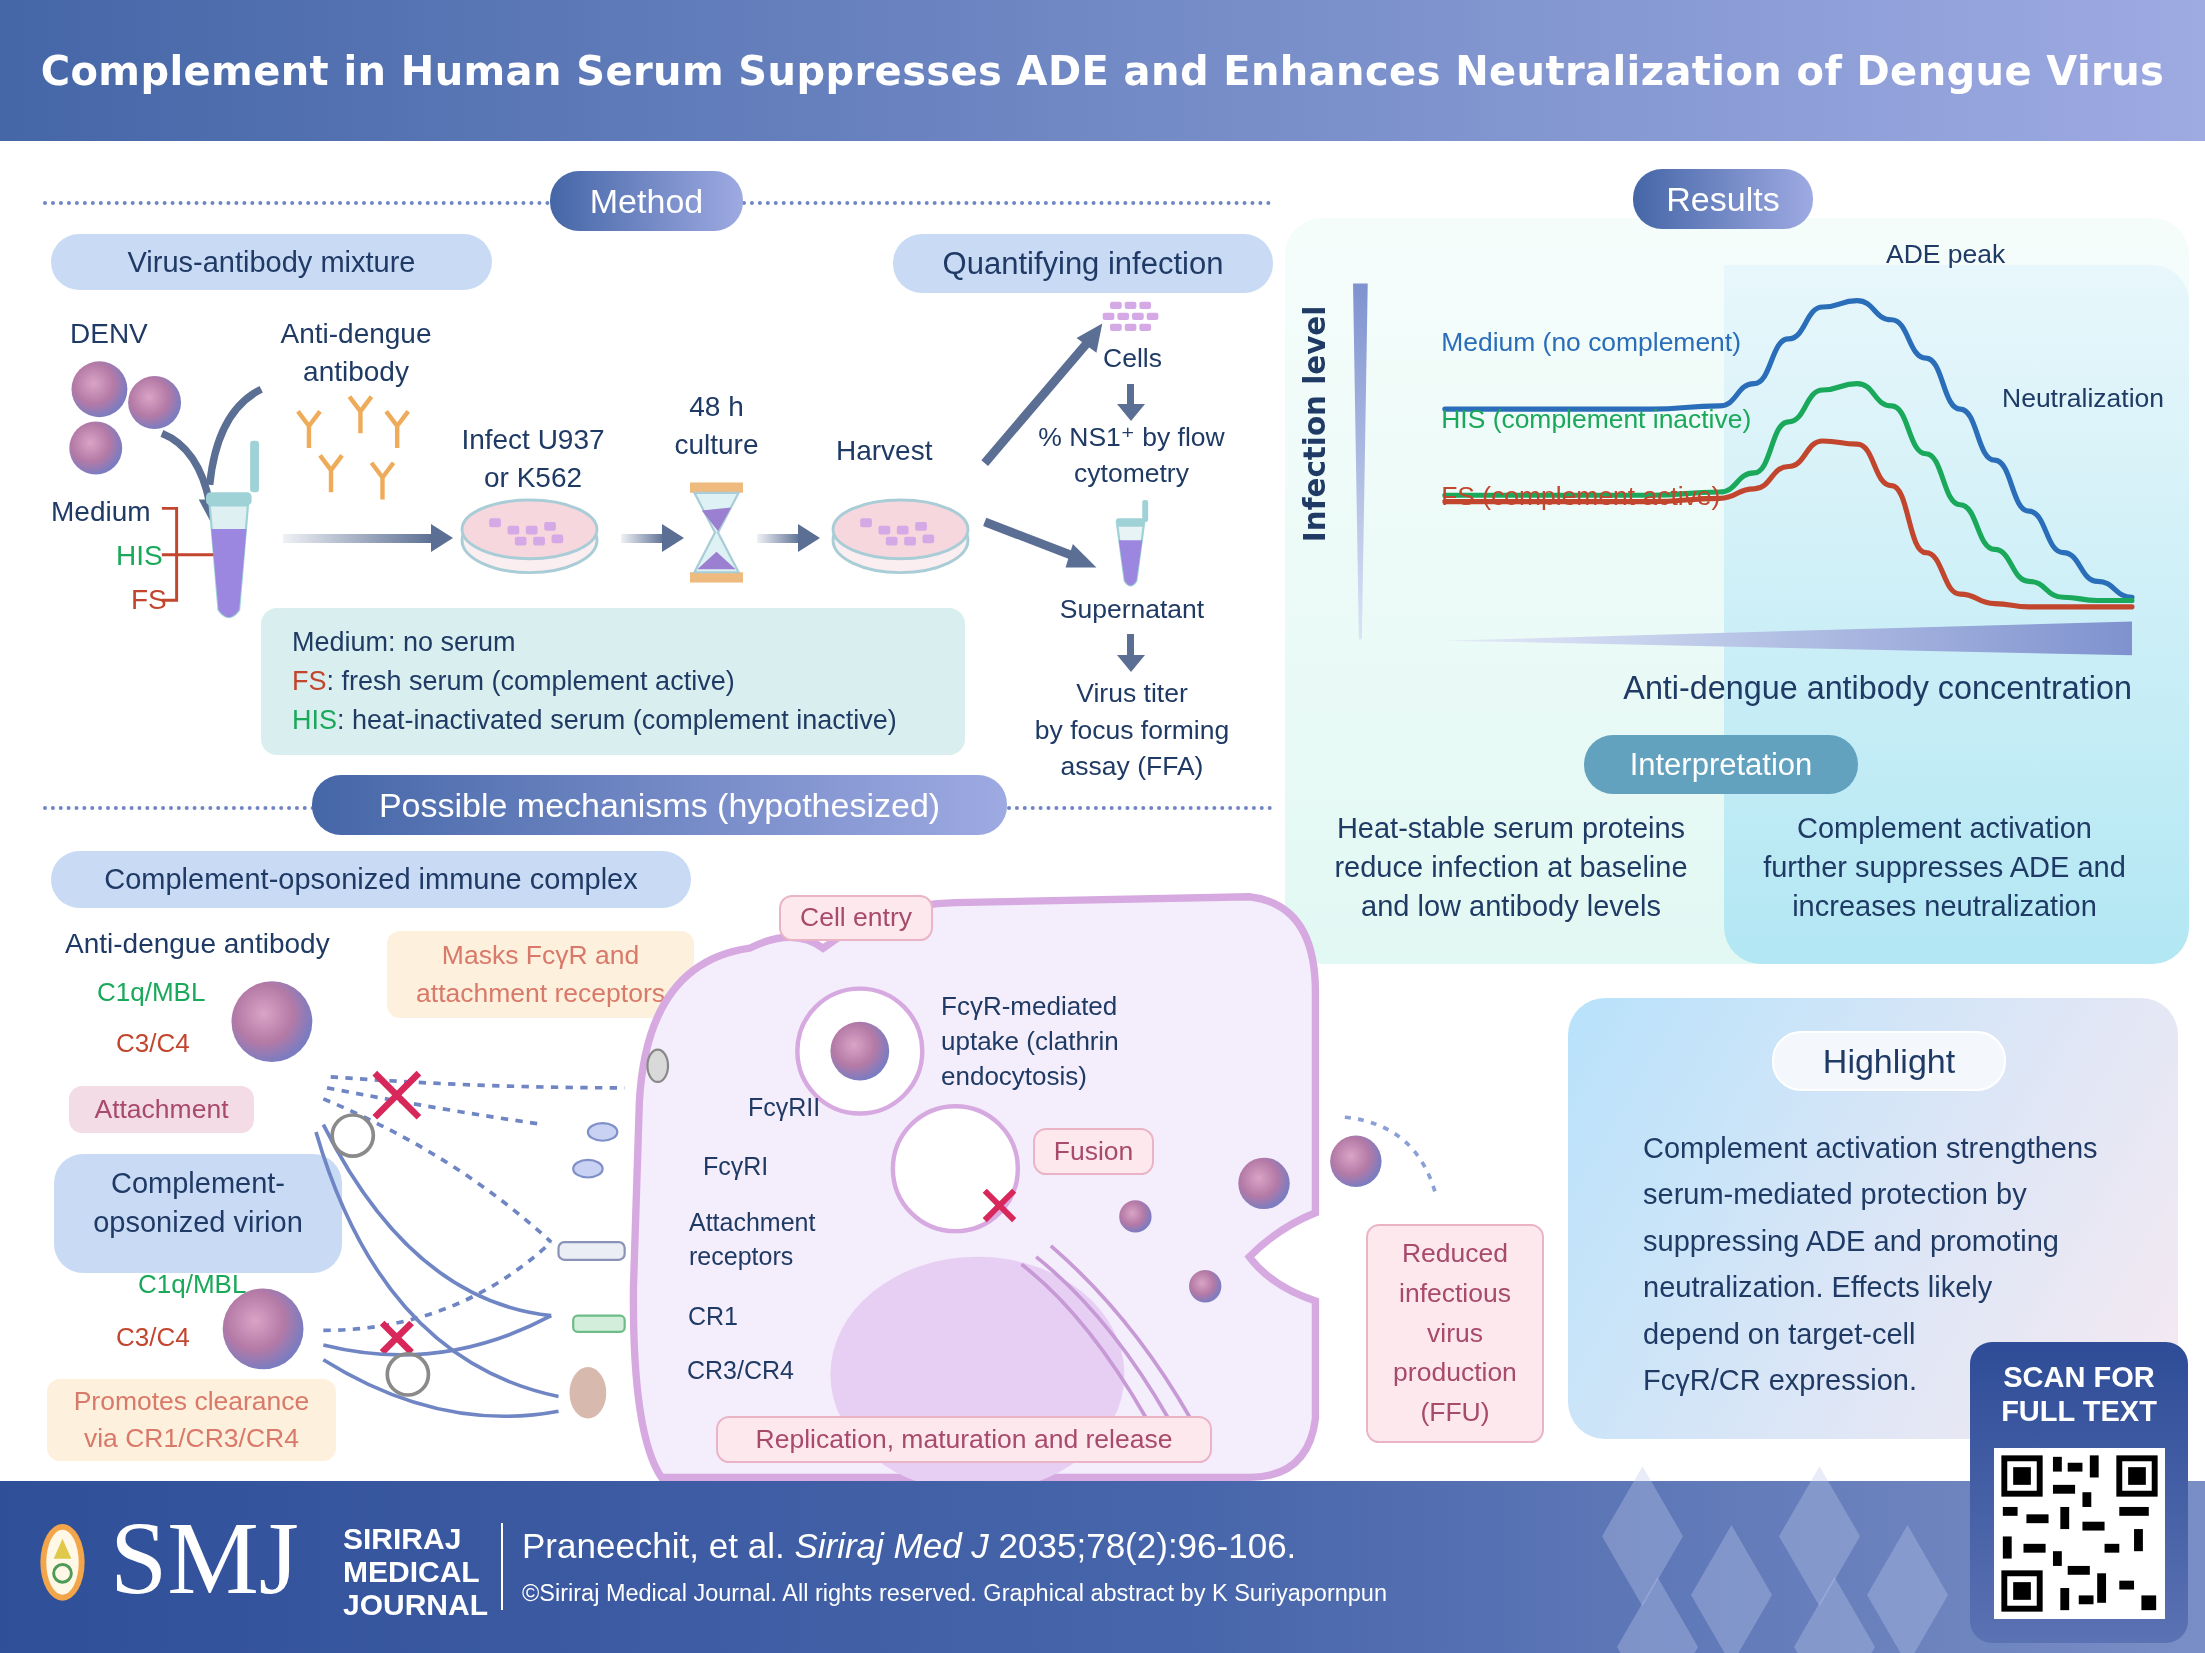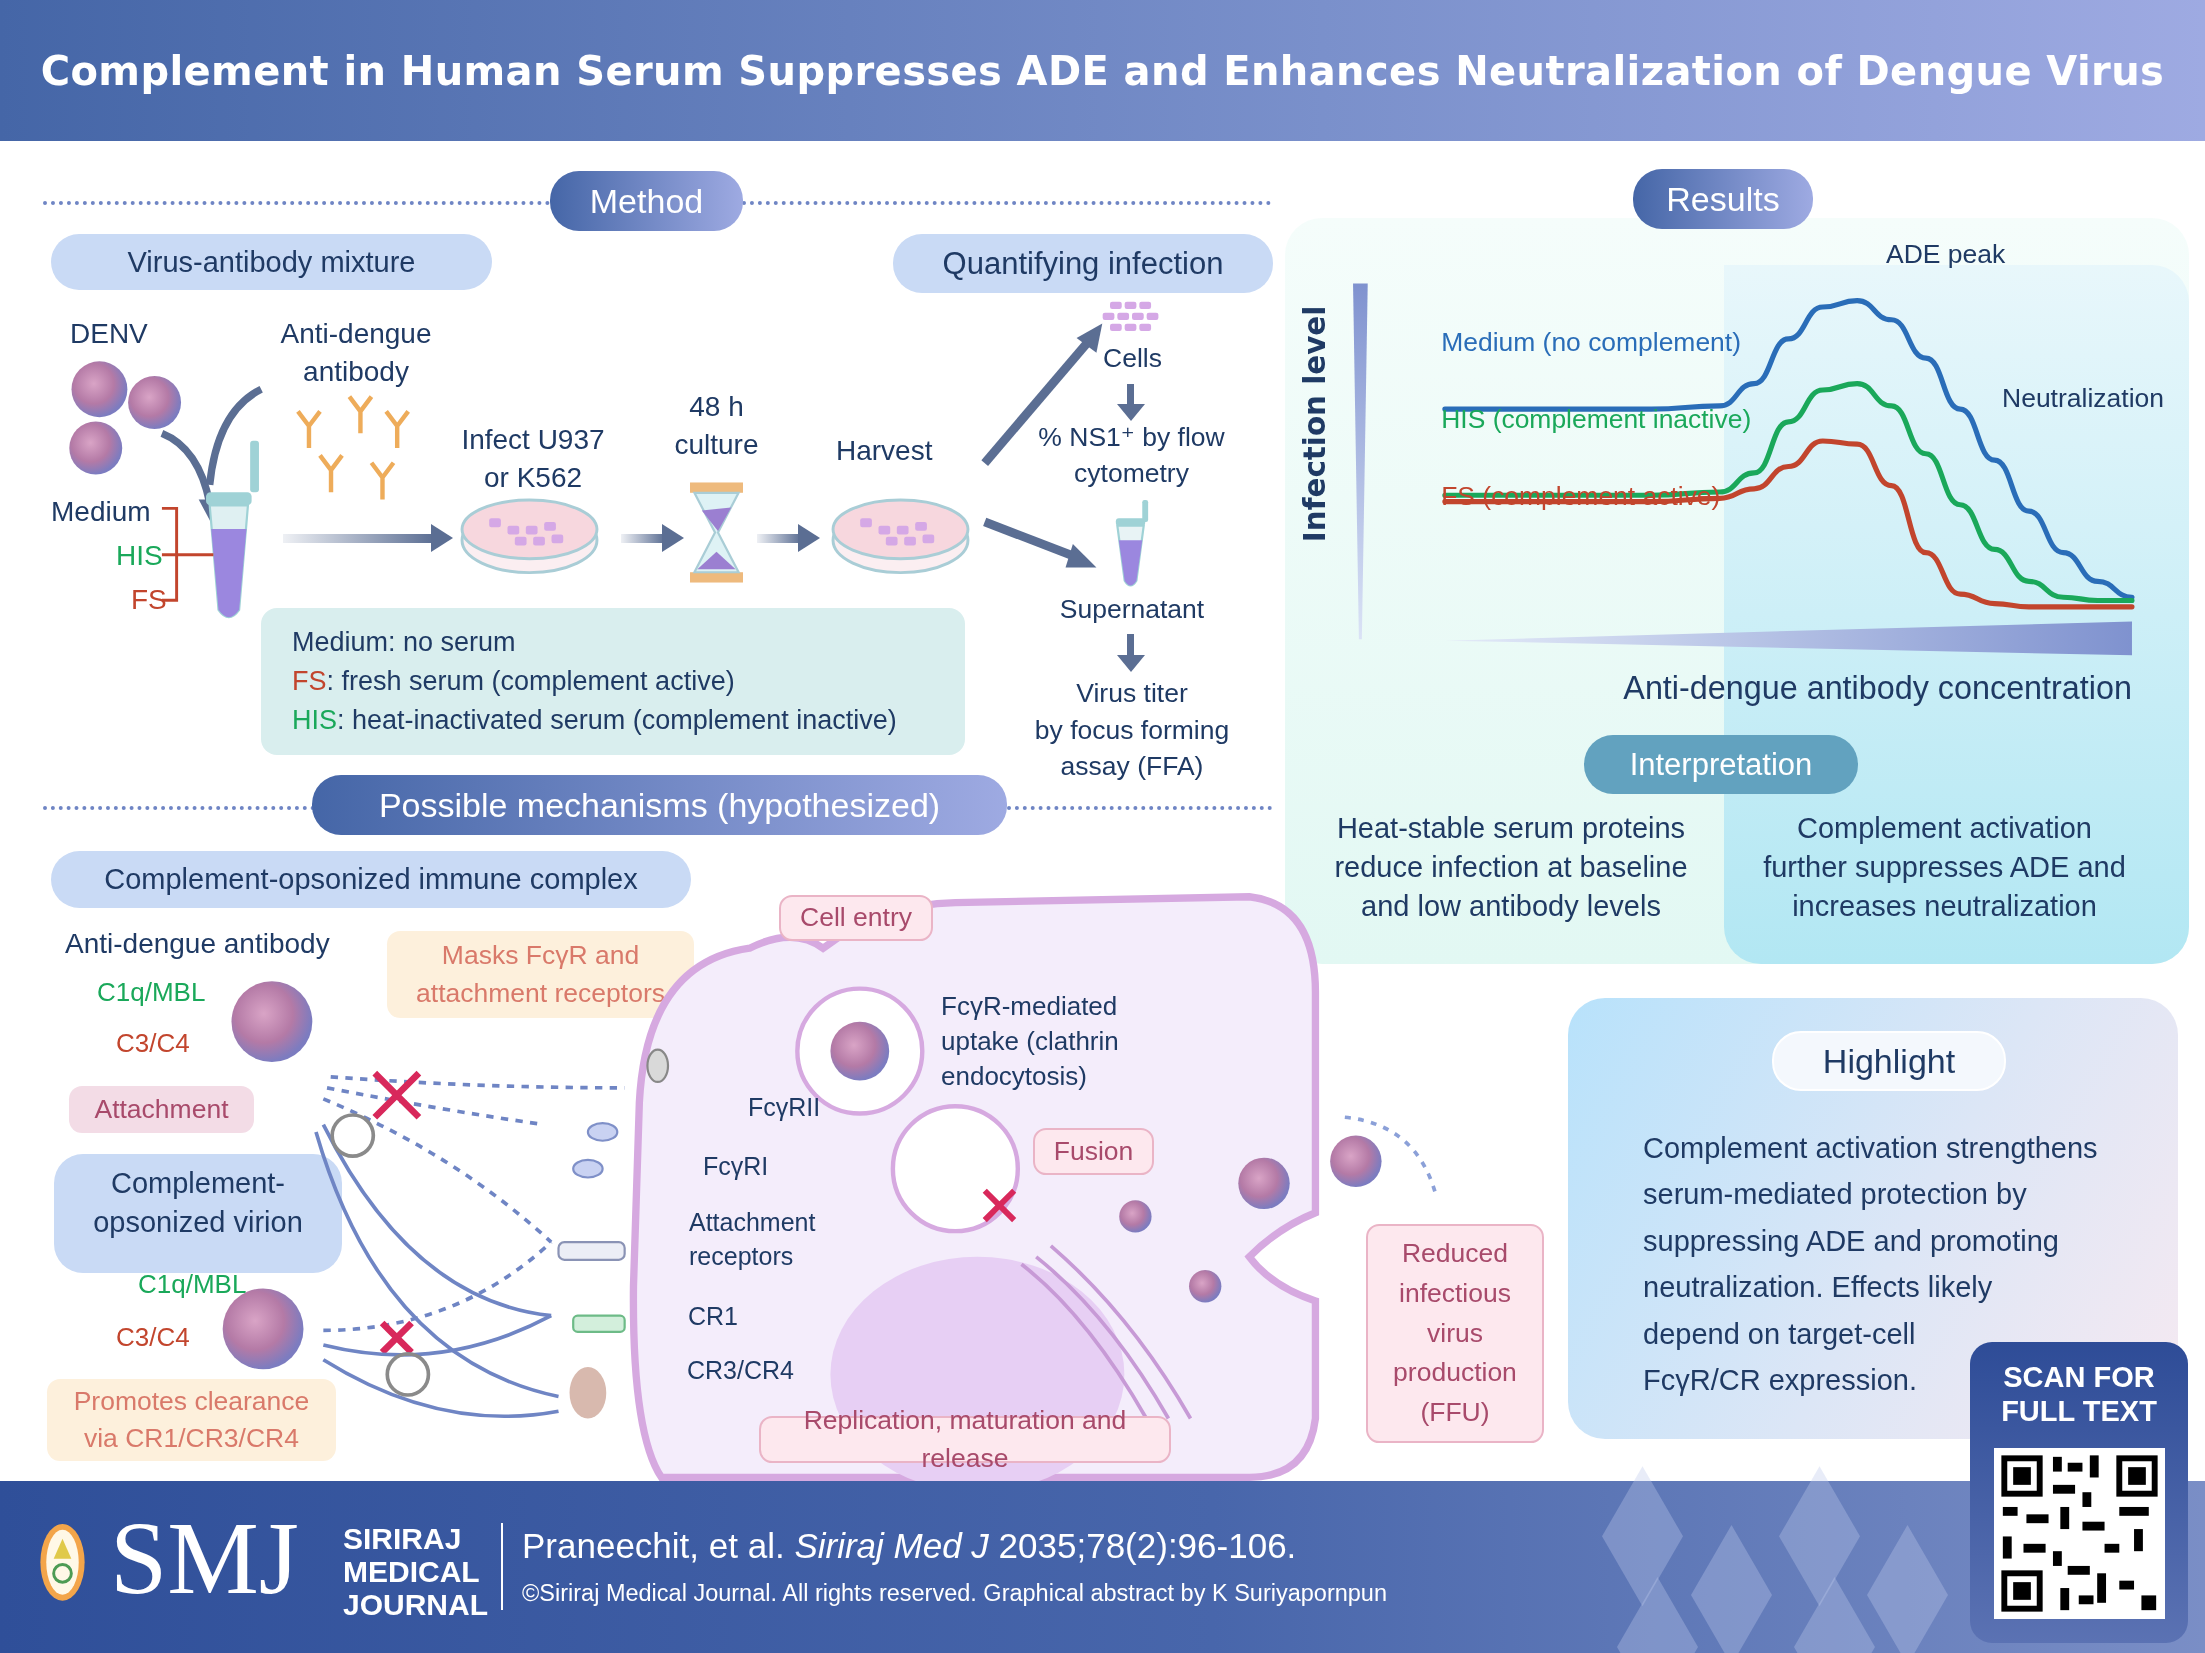--- a/index.html
+++ b/index.html
@@ -343,21 +343,21 @@
   <div>receptors</div>
 </div>
 <div class="lbl-l navy" style="left:688px; top:1300px; font-size:25px;">CR1</div>
 <div class="lbl-l navy" style="left:687px; top:1354px; font-size:25px;">CR3/CR4</div>
 <div class="lbl-l navy" style="left:941px; top:989px; font-size:26px;">
   <div>FcγR-mediated</div>
   <div>uptake (clathrin</div>
   <div>endocytosis)</div>
 </div>
 <div class="tag tag-rose" style="left:1033px; top:1128px; width:121px; height:47px;">Fusion</div>
-<div class="tag tag-rose" style="left:759px; top:1416px; width:412px; height:47px;">Replication, maturation and release</div>
+<div class="tag tag-rose" style="left:716px; top:1416px; width:496px; height:47px;">Replication, maturation and release</div>
 <div class="tag tag-rose" style="left:1366px; top:1224px; width:178px; height:219px; font-size:26.5px; line-height:1.5;">
   <div>
     <div>Reduced</div>
     <div>infectious</div>
     <div>virus</div>
     <div>production</div>
     <div>(FFU)</div>
   </div>
 </div>
 

